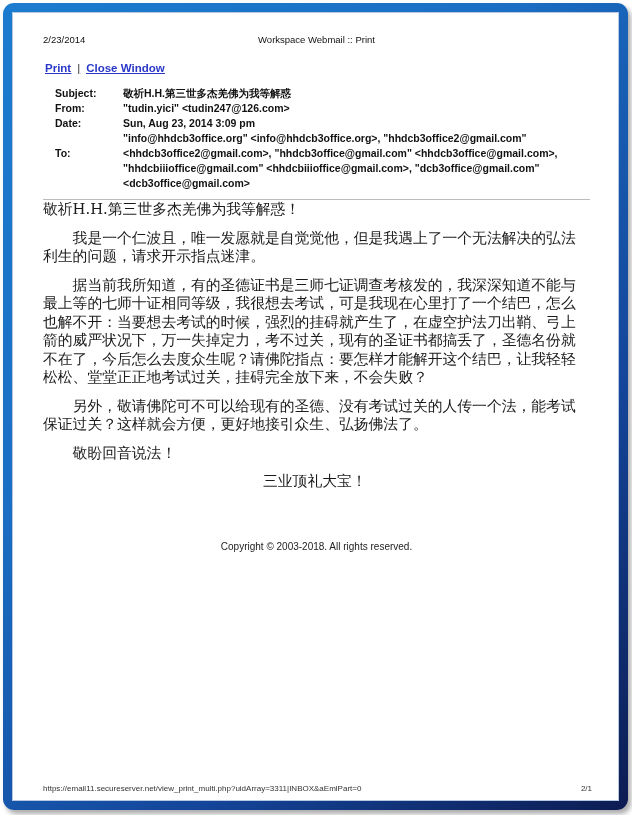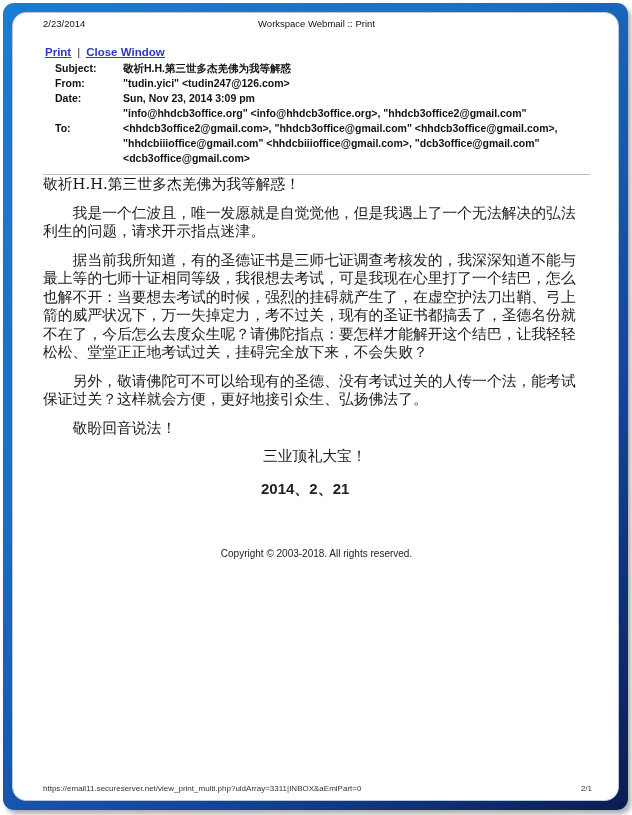--- a/index.html
+++ b/index.html
@@ -14,32 +14,32 @@
     position: absolute; left: 3px; top: 3px;
     width: 625px; height: 807px;
     background: linear-gradient(135deg, #1b7ccf 0%, #1a6fc4 35%, #14459a 70%, #0d1c52 100%);
     border-radius: 11px;
     padding: 9px;
     box-shadow: 3px 4px 5px rgba(70,70,70,0.45);
   }
   .page {
     background: #ffffff;
     width: 100%; height: 100%;
-    border-radius: 14px;
+    border-radius: 0;
     border: 1px solid #b7c8e2;
     position: relative;
-    padding: 0 28px 8px 30px;
+    padding: 16px 28px 8px 30px;
     color: #000;
   }
   .meta-row {
     display: grid; grid-template-columns: 1fr auto 1fr;
     font-size: 9.5px; color: #111; margin-top: 5px;
   }
   .meta-row .center { text-align: center; }
-  .toolbar { margin: 17px 0 3px 2px; font-size: 11.5px; font-weight: bold; text-decoration: underline; }
+  .toolbar { margin: 17px 0 12px 2px; font-size: 11.5px; font-weight: bold; text-decoration: underline; }
   .toolbar a { color: #2a38c8; text-decoration: underline; cursor: pointer; }
   .toolbar .sep { color: #333; margin: 0 6px; font-weight: normal; }
   .headers { margin-left: 12px; font-size: 10.5px; font-weight: bold; color: #111; }
   .hrow { display: flex; line-height: 15px; }
   .hrow .lbl { width: 62px; flex: 0 0 62px; margin-right: 6px; }
   .hrow .val { flex: 1; }
   .hrow.to-row .lbl { margin-top: 15px; }
   .divider { border-top: 1px solid #bcbcbc; margin-top: 8px; }
   .letter {
     font-family: "DejaVu Serif", serif;
@@ -83,21 +83,21 @@
       <div class="hrow">
         <span class="lbl">Subject:</span>
         <span class="val">敬祈H.H.第三世多杰羌佛为我等解惑</span>
       </div>
       <div class="hrow">
         <span class="lbl">From:</span>
         <span class="val">"tudin.yici" &lt;tudin247@126.com&gt;</span>
       </div>
       <div class="hrow">
         <span class="lbl">Date:</span>
-        <span class="val">Sun, Nov 23, 2014 3:09 pm</span>
+        <span class="val">Sun, Aug 23, 2014 3:09 pm</span>
       </div>
       <div class="hrow to-row">
         <span class="lbl">To:</span>
         <span class="val">
           <div>"info@hhdcb3office.org" &lt;info@hhdcb3office.org&gt;, "hhdcb3office2@gmail.com"</div>
           <div>&lt;hhdcb3office2@gmail.com&gt;, "hhdcb3office@gmail.com" &lt;hhdcb3office@gmail.com&gt;,</div>
           <div>"hhdcbiiioffice@gmail.com" &lt;hhdcbiiioffice@gmail.com&gt;, "dcb3office@gmail.com"</div>
           <div>&lt;dcb3office@gmail.com&gt;</div>
         </span>
       </div>
@@ -105,21 +105,20 @@
 
     <div class="divider"></div>
 
     <div class="letter">
       <p>敬祈H.H.第三世多杰羌佛为我等解惑！</p>
       <p class="indent">我是一个仁波且，唯一发愿就是自觉觉他，但是我遇上了一个无法解决的弘法利生的问题，请求开示指点迷津。</p>
       <p class="indent">据当前我所知道，有的圣德证书是三师七证调查考核发的，我深深知道不能与最上等的七师十证相同等级，我很想去考试，可是我现在心里打了一个结巴，怎么也解不开：当要想去考试的时候，强烈的挂碍就产生了，在虚空护法刀出鞘、弓上箭的威严状况下，万一失掉定力，考不过关，现有的圣证书都搞丢了，圣德名份就不在了，今后怎么去度众生呢？请佛陀指点：要怎样才能解开这个结巴，让我轻轻松松、堂堂正正地考试过关，挂碍完全放下来，不会失败？</p>
       <p class="indent">另外，敬请佛陀可不可以给现有的圣德、没有考试过关的人传一个法，能考试保证过关？这样就会方便，更好地接引众生、弘扬佛法了。</p>
       <p class="indent">敬盼回音说法！</p>
       <p class="salute">三业顶礼大宝！</p>
-      <div class="dateline">2014、2、21</div>
     </div>
 
     <div class="copyright">Copyright © 2003-2018. All rights reserved.</div>
 
     <div class="print-footer">
       <span>https://email11.secureserver.net/view_print_multi.php?uidArray=3311|INBOX&amp;aEmlPart=0</span>
       <span>2/1</span>
     </div>
 
   </div>

